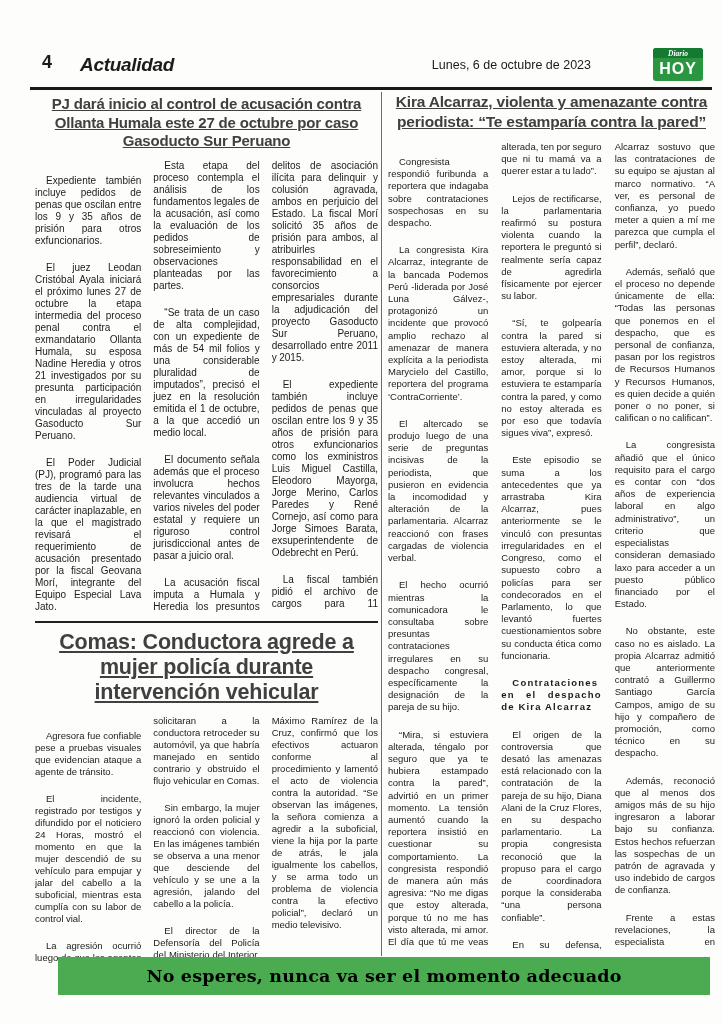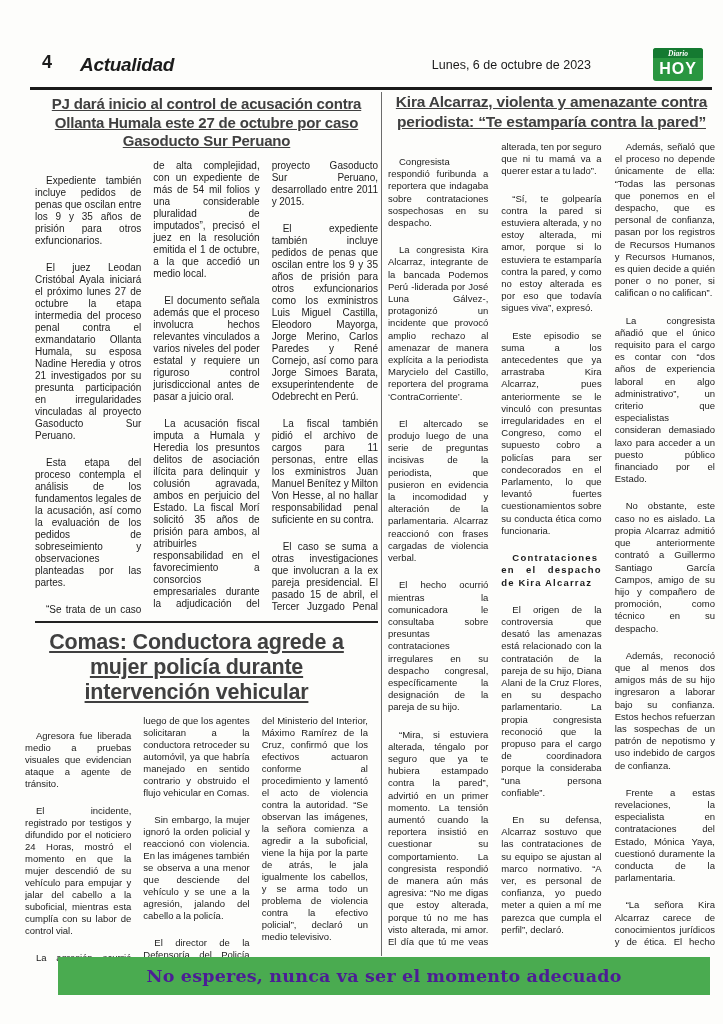--- a/index.html
+++ b/index.html
@@ -30,34 +30,34 @@
   .article-body p { margin:15px 0 10px; text-indent:11px; widows:1; orphans:1; }
   .article-body p.tight { margin-bottom:0; }
   .article-body p.subhead { font-weight:bold; letter-spacing:1.2px; margin-bottom:2px; }
 
   #pj-article { position:absolute; top:92px; left:35px; width:343px; }
   #pj-article h2 { font-size:15px; line-height:18.5px; text-align:center; margin:3px 12px 9px; }
   #pj-body { height:460px; font-size:10px; line-height:12px; }
 
   .left-divider { position:absolute; top:621px; left:35px; width:343px; height:2px; background:#222; }
 
-  #comas-article { position:absolute; top:628px; left:25px; width:343px; }
+  #comas-article { position:absolute; top:628px; left:35px; width:343px; }
   #comas-article h2 { font-size:21.5px; line-height:25px; text-align:center; margin:2px 4px 10px; }
   #comas-body { height:249px; font-size:9.5px; line-height:12px; }
 
   .v-rule { position:absolute; top:92px; left:381px; width:1px; height:864px; background:#6b6b6b; }
 
   #kira-article { position:absolute; top:92px; left:388px; width:327px; }
   #kira-article h2 { font-size:15.5px; line-height:19.5px; text-align:center; margin:0 0 10px; }
   #kira-body { height:812px; font-size:9.5px; line-height:12.2px; column-gap:13px; }
 
   
   .banner {
     position:absolute; top:957px; left:58px; width:652px; height:38px;
-    background:var(--banner_green,#4aab50); color:#4c1d95; text-align:center;
+    background:var(--banner_green,#4aab50); color:#000000; text-align:center;
     font-family:"DejaVu Serif", serif; font-weight:bold; font-size:17.5px;
     line-height:38px; letter-spacing:0.2px;
   }
 </style>
 </head>
 <body>
 
 <div class="page">
 
   <div class="masthead">
@@ -69,62 +69,64 @@
       <span class="hoy">HOY</span>
     </div>
   </div>
   <div class="header-rule"></div>
 
   <article id="pj-article">
     <h2>PJ dará inicio al control de acusación contra Ollanta Humala este 27 de octubre por caso Gasoducto Sur Peruano</h2>
     <div id="pj-body" class="article-body">
         <p>Expediente también incluye pedidos de penas que oscilan entre los 9 y 35 años de prisión para otros exfuncionarios.</p>
         <p>El juez Leodan Cristóbal Ayala iniciará el próximo lunes 27 de octubre la etapa intermedia del proceso penal contra el exmandatario Ollanta Humala, su esposa Nadine Heredia y otros 21 investigados por su presunta participación en irregularidades vinculadas al proyecto Gasoducto Sur Peruano.</p>
+        <p>El Poder Judicial (PJ), programó para las tres de la tarde una audiencia virtual de carácter inaplazable, en la que el magistrado revisará el requerimiento de acusación presentado por la fiscal Geovana Morí, integrante del Equipo Especial Lava Jato.</p>
         <p>Esta etapa del proceso contempla el análisis de los fundamentos legales de la acusación, así como la evaluación de los pedidos de sobreseimiento y observaciones planteadas por las partes.</p>
         <p>“Se trata de un caso de alta complejidad, con un expediente de más de 54 mil folios y una considerable pluralidad de imputados”, precisó el juez en la resolución emitida el 1 de octubre, a la que accedió un medio local.</p>
         <p>El documento señala además que el proceso involucra hechos relevantes vinculados a varios niveles del poder estatal y requiere un riguroso control jurisdiccional antes de pasar a juicio oral.</p>
         <p>La acusación fiscal imputa a Humala y Heredia los presuntos delitos de asociación ilícita para delinquir y colusión agravada, ambos en perjuicio del Estado. La fiscal Morí solicitó 35 años de prisión para ambos, al atribuirles responsabilidad en el favorecimiento a consorcios empresariales durante la adjudicación del proyecto Gasoducto Sur Peruano, desarrollado entre 2011 y 2015.</p>
         <p>El expediente también incluye pedidos de penas que oscilan entre los 9 y 35 años de prisión para otros exfuncionarios como los exministros Luis Miguel Castilla, Eleodoro Mayorga, Jorge Merino, Carlos Paredes y René Cornejo, así como para Jorge Simoes Barata, exsuperintendente de Odebrecht en Perú.</p>
         <p>La fiscal también pidió el archivo de cargos para 11 personas, entre ellas los exministros Juan Manuel Benítez y Milton Von Hesse, al no hallar responsabilidad penal suficiente en su contra.</p>
         <p>El caso se suma a otras investigaciones que involucran a la ex pareja presidencial. El pasado 15 de abril, el Tercer Juzgado Penal Colegiado Nacional condenó a Humala y Heredia a 15 años de prisión por lavado de activos, en relación con los aportes ilegales recibidos para las campañas presidenciales de 2006 y 2011.</p>
       </div>
   </article>
 
   <div class="left-divider"></div>
 
   <article id="comas-article">
     <h2>Comas: Conductora agrede a mujer policía durante intervención vehicular</h2>
     <div id="comas-body" class="article-body">
-        <p class="tight">Agresora fue liberada medio a pruebas visuales que evidencian ataque a agente de tránsito.</p>
+        <p class="tight">Agresora fue confiable pese a pruebas visuales que evidencian ataque a agente de tránsito.</p>
         <p>El incidente, registrado por testigos y difundido por el noticiero 24 Horas, mostró el momento en que la mujer descendió de su vehículo para empujar y jalar del cabello a la suboficial, mientras esta cumplía con su labor de control vial.</p>
         <p>La agresión ocurrió luego de que los agentes solicitaran a la conductora retroceder su automóvil, ya que habría manejado en sentido contrario y obstruido el flujo vehicular en Comas.</p>
         <p>Sin embargo, la mujer ignoró la orden policial y reaccionó con violencia. En las imágenes también se observa a una menor que desciende del vehículo y se une a la agresión, jalando del cabello a la policía.</p>
         <p>El director de la Defensoría del Policía del Ministerio del Interior, Máximo Ramírez de la Cruz, confirmó que los efectivos actuaron conforme al procedimiento y lamentó el acto de violencia contra la autoridad. “Se observan las imágenes, la señora comienza a agredir a la suboficial, viene la hija por la parte de atrás, le jala igualmente los cabellos, y se arma todo un problema de violencia contra la efectivo policial”, declaró un medio televisivo.</p>
       </div>
   </article>
 
   <div class="v-rule"></div>
 
   <article id="kira-article">
     <h2>Kira Alcarraz, violenta y amenazante contra periodista: “Te estamparía contra la pared”</h2>
     <div id="kira-body" class="article-body">
         <p>Congresista respondió furibunda a reportera que indagaba sobre contrataciones sospechosas en su despacho.</p>
         <p>La congresista Kira Alcarraz, integrante de la bancada Podemos Perú -liderada por José Luna Gálvez-, protagonizó un incidente que provocó amplio rechazo al amenazar de manera explícita a la periodista Marycielo del Castillo, reportera del programa ‘ContraCorriente’.</p>
         <p>El altercado se produjo luego de una serie de preguntas incisivas de la periodista, que pusieron en evidencia la incomodidad y alteración de la parlamentaria. Alcarraz reaccionó con frases cargadas de violencia verbal.</p>
         <p>El hecho ocurrió mientras la comunicadora le consultaba sobre presuntas contrataciones irregulares en su despacho congresal, específicamente la designación de la pareja de su hijo.</p>
         <p>“Mira, si estuviera alterada, téngalo por seguro que ya te hubiera estampado contra la pared”, advirtió en un primer momento. La tensión aumentó cuando la reportera insistió en cuestionar su comportamiento. La congresista respondió de manera aún más agresiva: “No me digas que estoy alterada, porque tú no me has visto alterada, mi amor. El día que tú me veas alterada, ten por seguro que ni tu mamá va a querer estar a tu lado”.</p>
+        <p>Lejos de rectificarse, la parlamentaria reafirmó su postura violenta cuando la reportera le preguntó si realmente sería capaz de agredirla físicamente por ejercer su labor.</p>
         <p>“Sí, te golpearía contra la pared si estuviera alterada, y no estoy alterada, mi amor, porque si lo estuviera te estamparía contra la pared, y como no estoy alterada es por eso que todavía sigues viva”, expresó.</p>
         <p>Este episodio se suma a los antecedentes que ya arrastraba Kira Alcarraz, pues anteriormente se le vinculó con presuntas irregularidades en el Congreso, como el supuesto cobro a policías para ser condecorados en el Parlamento, lo que levantó fuertes cuestionamientos sobre su conducta ética como funcionaria.</p>
         <p class="subhead">Contrataciones en el despacho de Kira Alcarraz</p>
         <p>El origen de la controversia que desató las amenazas está relacionado con la contratación de la pareja de su hijo, Diana Alani de la Cruz Flores, en su despacho parlamentario. La propia congresista reconoció que la propuso para el cargo de coordinadora porque la consideraba “una persona confiable”.</p>
         <p>En su defensa, Alcarraz sostuvo que las contrataciones de su equipo se ajustan al marco normativo. “A ver, es personal de confianza, yo puedo meter a quien a mí me parezca que cumpla el perfil”, declaró.</p>
         <p>Además, señaló que el proceso no depende únicamente de ella: “Todas las personas que ponemos en el despacho, que es personal de confianza, pasan por los registros de Recursos Humanos y Recursos Humanos, es quien decide a quién poner o no poner, si califican o no califican”.</p>
         <p>La congresista añadió que el único requisito para el cargo es contar con “dos años de experiencia laboral en algo administrativo”, un criterio que especialistas consideran demasiado laxo para acceder a un puesto público financiado por el Estado.</p>
         <p>No obstante, este caso no es aislado. La propia Alcarraz admitió que anteriormente contrató a Guillermo Santiago García Campos, amigo de su hijo y compañero de promoción, como técnico en su despacho.</p>
-        <p>Además, reconoció que al menos dos amigos más de su hijo ingresaron a laborar bajo su confianza. Estos hechos refuerzan las sospechas de un patrón de nepotismo y uso indebido de cargos de confianza.</p>
+        <p>Además, reconoció que al menos dos amigos más de su hijo ingresaron a laborar bajo su confianza. Estos hechos refuerzan las sospechas de un patrón de agravada y uso indebido de cargos de confianza.</p>
         <p>Frente a estas revelaciones, la especialista en contrataciones del Estado, Mónica Yaya, cuestionó duramente la conducta de la parlamentaria.</p>
         <p>“La señora Kira Alcarraz carece de conocimientos jurídicos y de ética. El hecho que la congresista haya puesto interés en la contratación de la señorita no solo revelaría que ha cometido el delito de tráfico de influencias en la persona que contrató, sino que también podría haber cometido el delito de negociación incompatible o aprovechamiento indebido”.</p>
       </div>
   </article>
 
   <div class="banner">No esperes, nunca va ser el momento adecuado</div>
 
 </div>
 
 </body></html>

